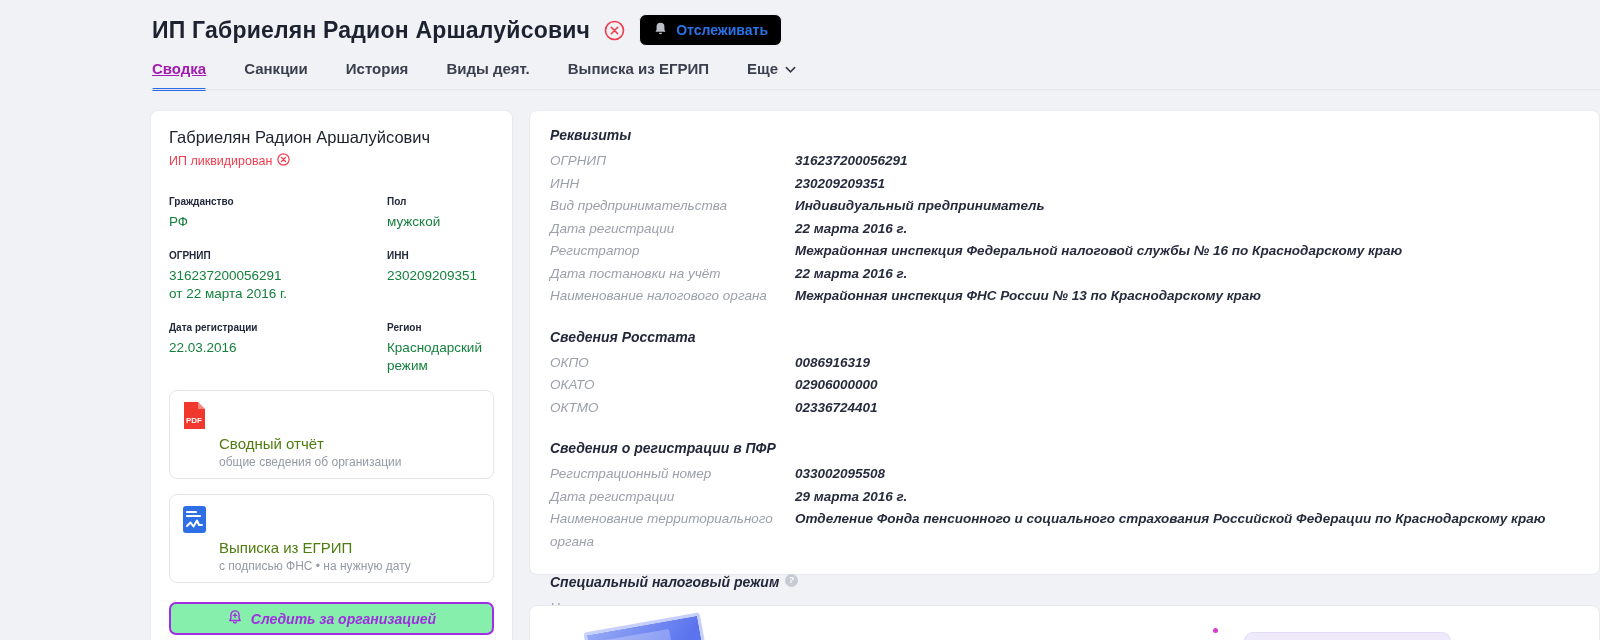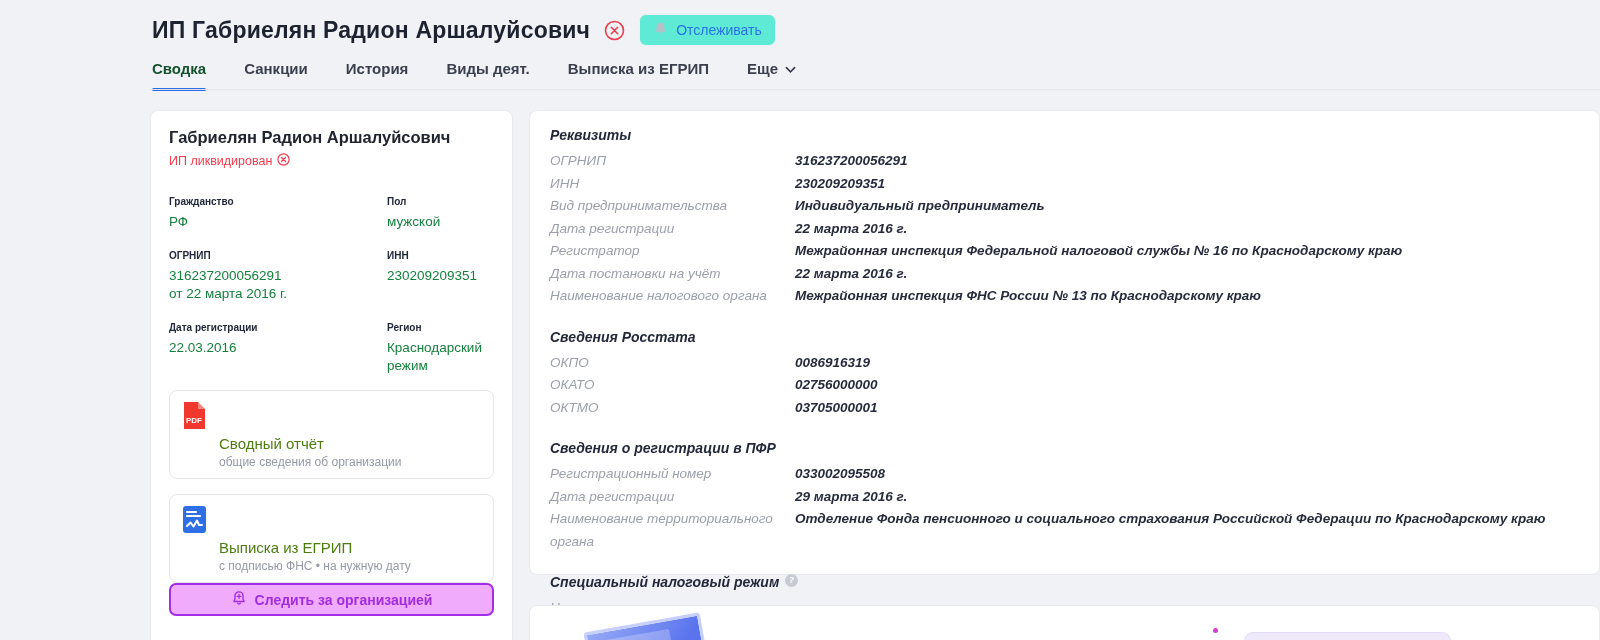--- a/index.html
+++ b/index.html
@@ -5,56 +5,56 @@
   * { margin:0; padding:0; box-sizing:border-box; }
   html,body { width:1600px; height:640px; overflow:hidden; }
   body { font-family:"Liberation Sans","DejaVu Sans",sans-serif; background:#f1f2f5; position:relative; }
 
   .viewport { position:absolute; inset:0; width:1600px; height:640px; background:#f1f2f5; overflow:hidden; }
 
   
   .page-header { position:absolute; left:152px; top:14px; display:flex; align-items:center; gap:14px; }
   .page-title { font-size:23px; font-weight:700; color:#1d2230; letter-spacing:.2px; }
   .xcircle { width:21px; height:21px; display:block; }
-  .track-btn { display:flex; align-items:center; gap:8px; background:#5eead4; border:1px solid #eef0f3;
-               border-radius:7px; padding:6px 13px; font-size:14px; font-weight:400; color:#2b72e6; cursor:pointer; }
+  .track-btn { display:flex; align-items:center; gap:8px; background:#000000; border:1px solid #eef0f3;
+               border-radius:7px; padding:6px 13px; font-size:14px; font-weight:700; color:#2b72e6; cursor:pointer; }
   .track-btn svg { width:15px; height:15px; }
 
   
   .tabs-border { position:absolute; left:150px; right:0; top:89px; height:1px; background:#e3e5e9; }
   .tabs { position:absolute; left:152px; top:60px; display:flex; gap:38px; font-size:15px; }
   .tab { color:#3a3f4d; font-weight:600; padding-bottom:13px; position:relative; cursor:pointer; display:flex; align-items:center; gap:7px; }
-  .tab.active { color:#14532d; }
+  .tab.active { color:#a21caf;text-decoration:underline; }
   .tab.active::after { content:""; position:absolute; left:0; right:0; bottom:-1px; height:3px; background:#2b6ce6; border-radius:2px; }
   .tab svg { width:11px; height:8px; }
 
   
   .card { background:#fff; border:1px solid #e8eaee; border-radius:8px; position:absolute; }
   .profile-card { left:150px; top:110px; width:363px; height:640px; padding:16px 18px; }
   .details-card { left:529px; top:110px; width:1071px; height:465px; padding:12px 20px 0;font-style:italic; }
   .promo-card   { left:529px; top:605px; width:1071px; height:120px; overflow:hidden; }
 
   
-  .profile-name { font-size:16.5px; font-weight:700; color:#20242f; line-height:21px; }
+  .profile-name { font-size:16.5px; font-weight:400; color:#20242f; line-height:21px; }
   .profile-status { margin-top:5px; display:flex; align-items:center; gap:5px; color:#f43b4c; font-size:12.5px; }
   .profile-status svg { width:13px; height:13px; }
   .fields-grid { display:grid; grid-template-columns:218px 1fr; margin-top:8px; }
   .field { margin-top:19px; }
   .field-label { font-size:10px; font-weight:700; color:#23283a; }
   .field-value { margin-top:6px; font-size:13.5px; color:#15803d; line-height:18px; }
 
   .doc-btn { margin-top:15px; border:1px solid #e4e6ea; border-radius:8px; padding:9px 12px;
              display:flex; gap:12px; align-items:flex-start; cursor:pointer; background:#fff; }
   .doc-btn svg { width:25px; height:29px; flex:none; margin-top:1px; }
   .doc-title { font-size:15px; color:#4d7c0f; line-height:19px;margin-top:34px; }
   .doc-sub { font-size:12px; color:#959aa5; margin-top:2px; }
 
-  .follow-btn { width:100%; height:33px; border:2px solid #a32de6; border-radius:7px;
-                background:#f0abfc; display:flex; align-items:center; justify-content:center; gap:8px;
-                color:#a02de0; font-weight:700; font-size:14px; cursor:pointer; font-family:inherit; }
+  .follow-btn { margin-top:19px; width:100%; height:33px; border:2px solid #a32de6; border-radius:7px;
+                background:#86efac; display:flex; align-items:center; justify-content:center; gap:8px;
+                color:#a02de0; font-weight:700; font-size:14px; cursor:pointer; font-family:inherit;font-style:italic; }
   .follow-btn svg { width:16px; height:17px; }
 
   .how-line { margin-top:26px; text-align:center; font-size:19px; color:#2a2e3c; }
   .how-line a { color:#a02de0; text-decoration:underline; cursor:pointer; }
 
   .profile-divider { height:1px; background:#eceef1; margin:17px -18px 0; }
 
   
   .section-title { font-size:14px; font-weight:700; color:#23283a; margin-bottom:7px; display:flex; align-items:center; gap:6px; }
   .section-title svg { width:13px; height:13px; }
@@ -250,25 +250,25 @@
     </div>
 
     <div class="section">
       <div class="section-title">Сведения Росстата</div>
       <div class="detail-row">
         <div class="detail-label">ОКПО</div>
         <div class="detail-value">0086916319</div>
       </div>
       <div class="detail-row">
         <div class="detail-label">ОКАТО</div>
-        <div class="detail-value">02756000000</div>
+        <div class="detail-value">02906000000</div>
       </div>
       <div class="detail-row">
         <div class="detail-label">ОКТМО</div>
-        <div class="detail-value">03705000001</div>
+        <div class="detail-value">02336724401</div>
       </div>
     </div>
 
     <div class="section">
       <div class="section-title">Сведения о регистрации в ПФР</div>
       <div class="detail-row">
         <div class="detail-label">Регистрационный номер</div>
         <div class="detail-value">033002095508</div>
       </div>
       <div class="detail-row">

